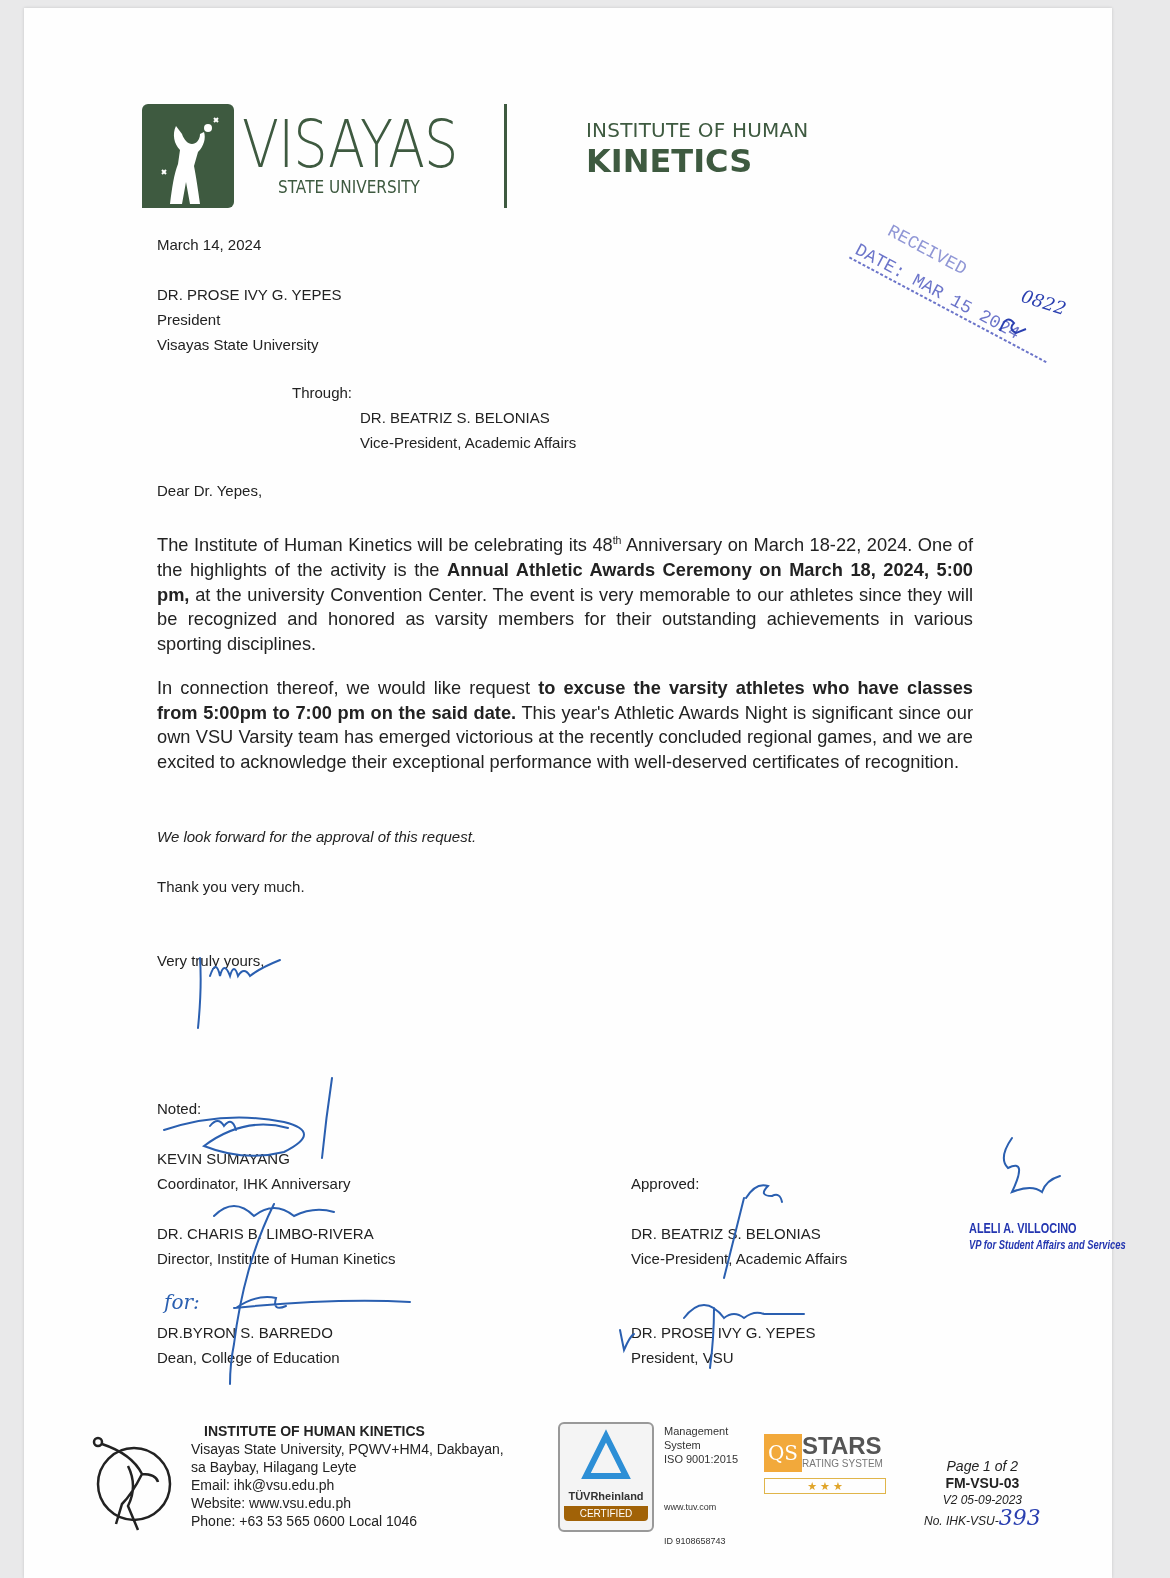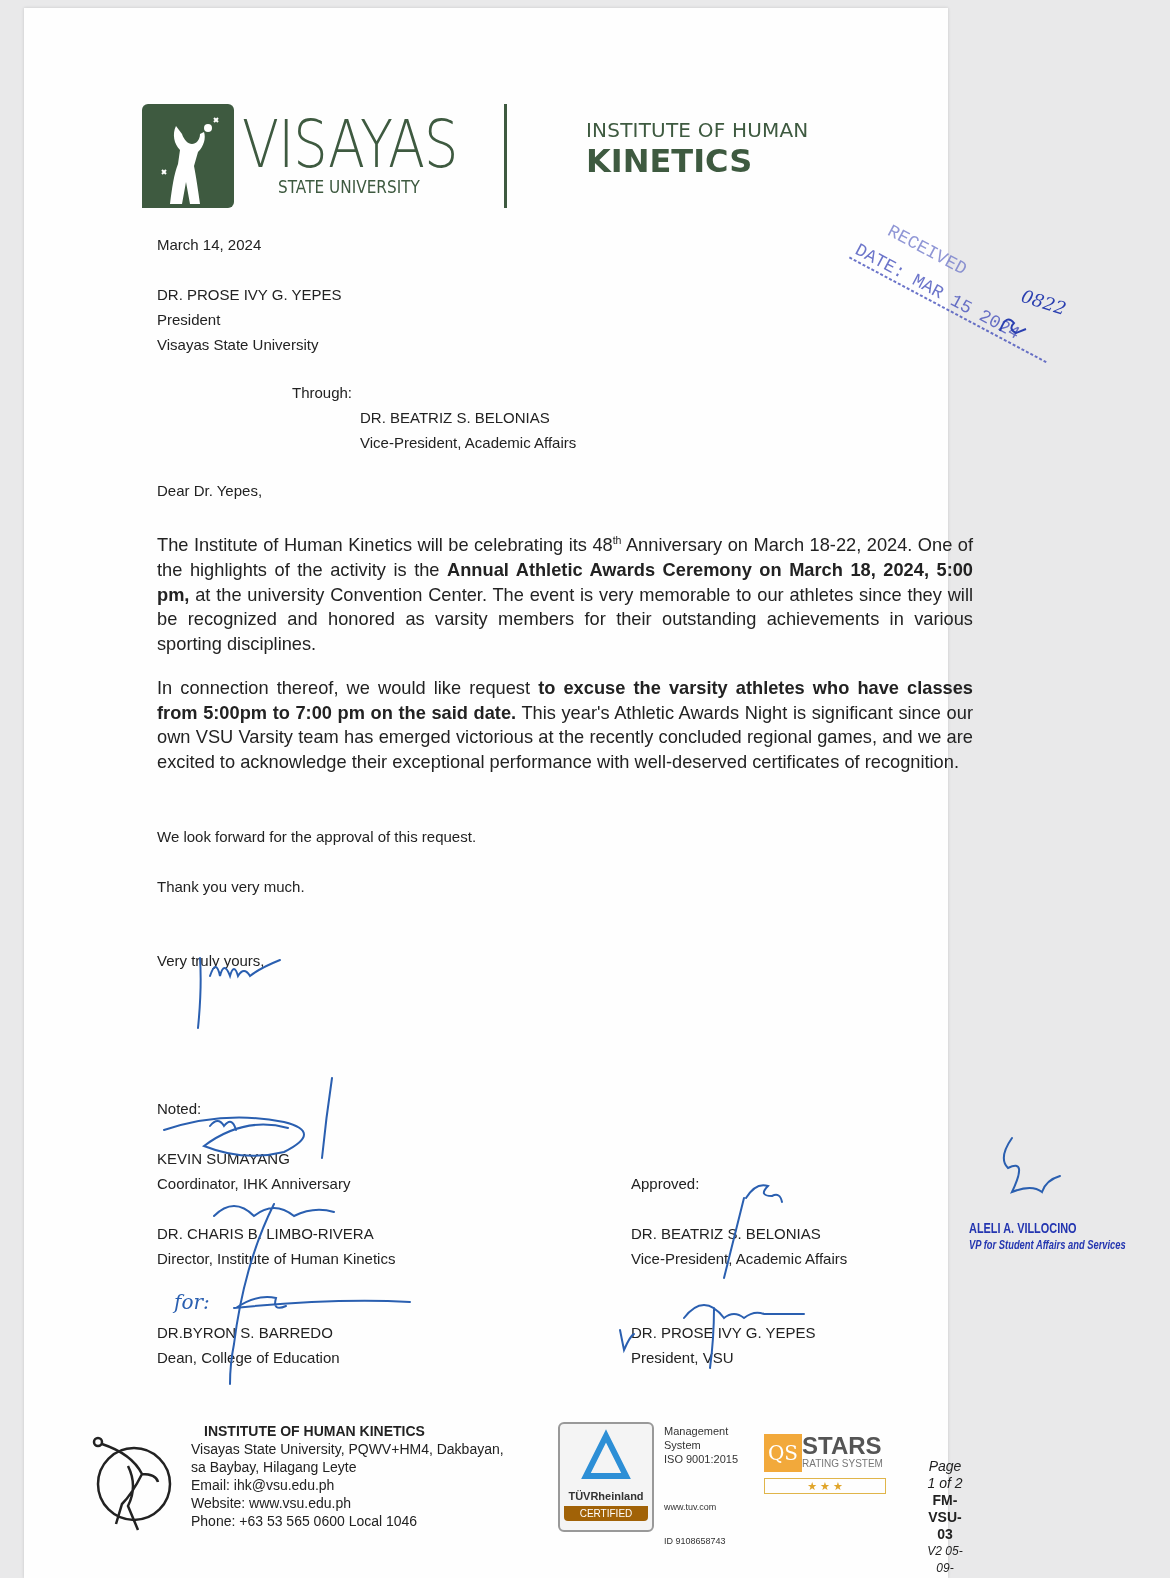--- a/index.html
+++ b/index.html
@@ -1,17 +1,17 @@
 <!DOCTYPE html>
 <html><head>
 <meta charset="utf-8">
 <style>
   html,body{margin:0;padding:0;}
   body{width:1170px;height:1578px;background:#e9e9ea;position:relative;overflow:hidden;font-family:"Liberation Sans",sans-serif;color:#1f1f1f;}
-  .page{position:absolute;left:24px;top:8px;width:924px;height:1570px;background:#fefefe;box-shadow:0 0 3px rgba(0,0,0,.15);}
+  .page{position:absolute;left:24px;top:8px;width:1088px;height:1570px;background:#fefefe;box-shadow:0 0 3px rgba(0,0,0,.15);}
   .abs{position:absolute;}
   .logo-box{left:118px;top:96px;width:92px;height:104px;background:#3e5a40;border-radius:6px 6px 6px 0;}
   .logo-box svg{width:92px;height:104px;}
   .visayas{left:218px;top:104px;font-size:66px;color:#3e5a40;letter-spacing:-1px;font-family:"DejaVu Sans",sans-serif;font-weight:300;transform:scaleX(0.82);transform-origin:left top;line-height:1;}
   .su{left:254px;top:168px;font-size:18px;color:#3e5a40;font-family:"DejaVu Sans",sans-serif;transform:scaleX(0.85);transform-origin:left top;}
   .divider{left:480px;top:96px;width:3px;height:104px;background:#3e5a40;}
   .ihh{left:562px;top:110px;font-size:20px;color:#3e5a40;font-family:"DejaVu Sans",sans-serif;letter-spacing:.2px;}
   .kin{left:562px;top:134px;font-size:32px;color:#3e5a40;font-weight:bold;font-family:"DejaVu Sans",sans-serif;}
   .txt{font-size:15px;line-height:25px;color:#222;}
   .body-p{left:133px;width:850px;font-size:19px;line-height:24.6px;text-align:justify;color:#222;font-family:"Liberation Sans",sans-serif;transform:scaleX(0.96);transform-origin:left top;}
@@ -67,35 +67,35 @@
     <div>DR. BEATRIZ  S. BELONIAS</div>
     <div>Vice-President, Academic Affairs</div>
   </div>
 
   <div class="abs txt" style="left:133px;top:470px;">Dear Dr. Yepes,</div>
 
   <div class="abs body-p" style="top:520px;"><span>The Institute of Human Kinetics will be celebrating its 48</span><sup style="font-size:11px;">th</sup><span> Anniversary on March 18-22, 2024. One of the highlights of the activity is the </span><b>Annual Athletic Awards Ceremony on March 18, 2024, 5:00 pm,</b><span> at the university Convention Center. The event is very memorable to our athletes  since they will be recognized and honored as varsity members for their outstanding achievements in various sporting disciplines.</span></div>
 
   <div class="abs body-p" style="top:668px;"><span>In connection thereof, we would like request </span><b>to excuse the varsity athletes who have classes from 5:00pm to 7:00 pm on the said date.</b><span> This year's Athletic Awards Night is significant since our own VSU Varsity team has emerged victorious at the recently concluded regional games, and we are excited to acknowledge their exceptional performance with well-deserved certificates of recognition.</span></div>
 
-  <div class="abs txt" style="left:133px;top:816px;">We look forward for the approval of this request.</div>
+  <div class="abs txt" style="left:133px;top:816px;font-style:italic;">We look forward for the approval of this request.</div>
   <div class="abs txt" style="left:133px;top:866px;">Thank you very much.</div>
 
   <div class="abs txt" style="left:133px;top:940px;">Very truly yours,</div>
 
   <div class="abs txt" style="left:133px;top:1088px;">Noted:</div>
   <div class="abs txt" style="left:133px;top:1138px;">
     <div>KEVIN SUMAYANG</div>
     <div>Coordinator, IHK Anniversary</div>
   </div>
   <div class="abs txt" style="left:133px;top:1213px;">
     <div>DR. CHARIS B. LIMBO-RIVERA</div>
     <div>Director, Institute of Human Kinetics</div>
   </div>
-  <div class="abs" style="left:150px;top:1282px;font-family:'DejaVu Serif',serif;font-style:italic;font-size:20px;color:#2a5fb0;">for:</div>
+  <div class="abs" style="left:140px;top:1282px;font-family:'DejaVu Serif',serif;font-style:italic;font-size:20px;color:#2a5fb0;">for:</div>
   <div class="abs txt" style="left:133px;top:1312px;">
     <div>DR.BYRON S. BARREDO</div>
     <div>Dean, College of Education</div>
   </div>
 
   <div class="abs txt" style="left:607px;top:1163px;">Approved:</div>
   <div class="abs txt" style="left:607px;top:1213px;">
     <div>DR. BEATRIZ  S. BELONIAS</div>
     <div>Vice-President, Academic Affairs</div>
   </div>

